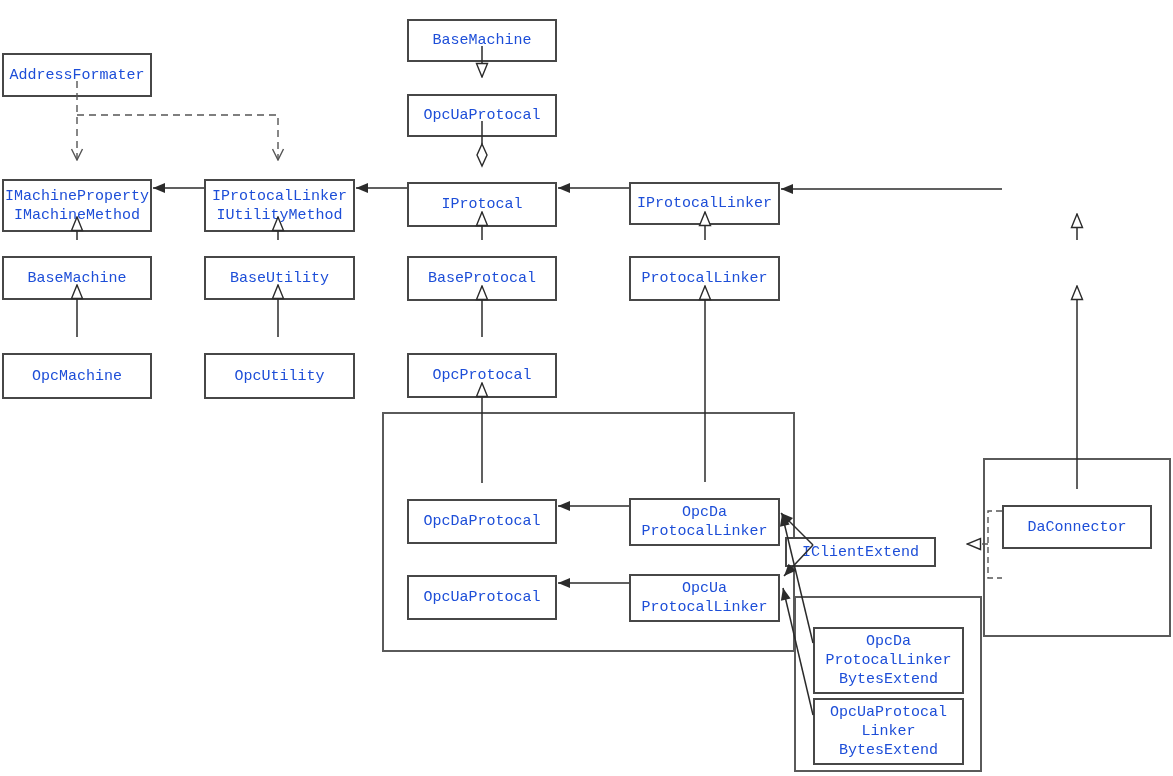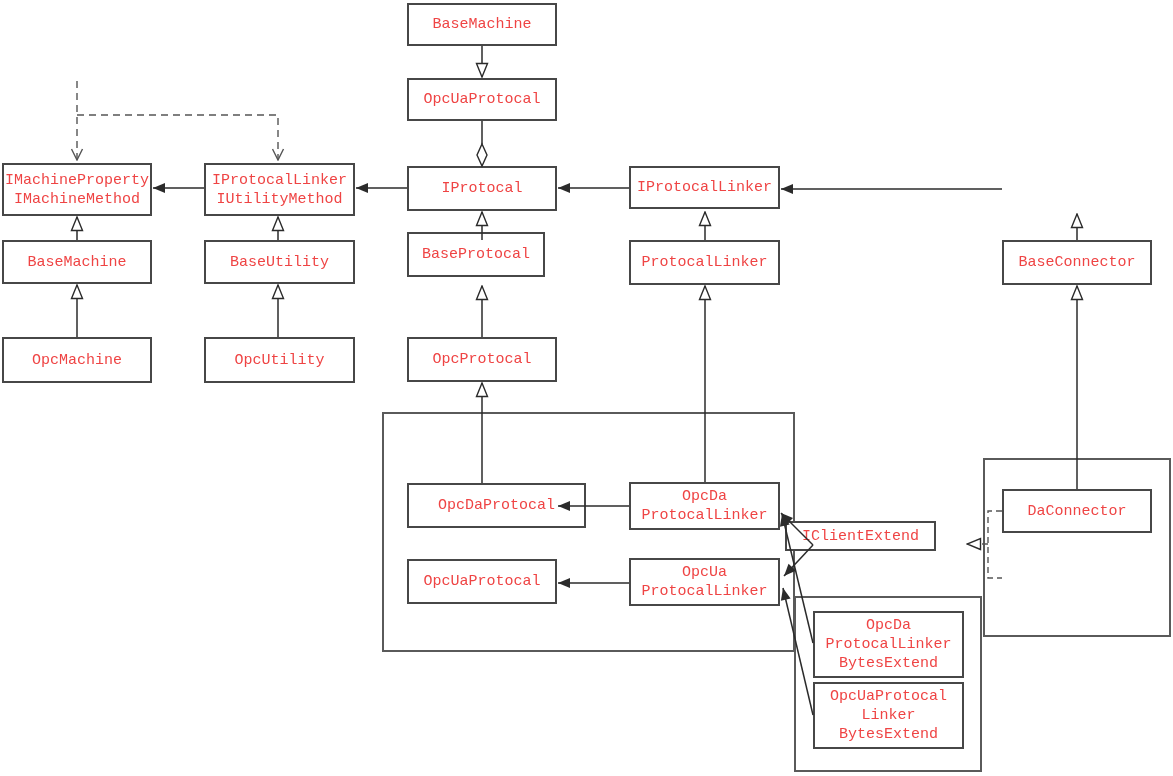--- a/index.html
+++ b/index.html
@@ -1,32 +1,35 @@
 <!DOCTYPE html>
 <html><head>
 <meta charset="utf-8">
 <style>
   html,body{margin:0;padding:0;background:#fff;}
   .canvas{position:relative;width:1173px;height:776px;background:#fff;overflow:hidden;
           font-family:"Liberation Mono","DejaVu Sans Mono",monospace;}
   .group{position:absolute;background:#fff;border:2px solid #5a5a5a;box-sizing:border-box;z-index:1;}
   .cbox{position:absolute;background:#fff;border:2px solid #474747;box-sizing:border-box;z-index:3;
         display:flex;flex-direction:column;align-items:center;justify-content:center;
-        font-size:15px;line-height:19px;color:#ef4444;text-align:center;white-space:nowrap;}
+        font-size:15px;line-height:19px;color:#1d4ed8;text-align:center;white-space:nowrap;margin-top:16px;}
   svg.lines{position:absolute;left:0;top:0;z-index:6;pointer-events:none;}
 </style>
 </head>
 <body>
 
 <div class="canvas">
 
   <div class="group" style="left:382px;top:412px;width:413px;height:240px"></div>
   <div class="group" style="left:983px;top:458px;width:188px;height:179px"></div>
   <div class="group" style="left:794px;top:596px;width:188px;height:176px"></div>
 
+  <div class="cbox" style="left:2px;top:37px;width:150px;height:44px">
+    <span>AddressFormater</span>
+  </div>
   <div class="cbox" style="left:2px;top:163px;width:150px;height:53px">
     <span>IMachineProperty</span>
     <span>IMachineMethod</span>
   </div>
   <div class="cbox" style="left:204px;top:163px;width:151px;height:53px">
     <span>IProtocalLinker</span>
     <span>IUtilityMethod</span>
   </div>
   <div class="cbox" style="left:407px;top:3px;width:150px;height:43px">
     <span>BaseMachine</span>
@@ -39,39 +42,36 @@
   </div>
   <div class="cbox" style="left:629px;top:166px;width:151px;height:43px">
     <span>IProtocalLinker</span>
   </div>
   <div class="cbox" style="left:2px;top:240px;width:150px;height:44px">
     <span>BaseMachine</span>
   </div>
   <div class="cbox" style="left:204px;top:240px;width:151px;height:44px">
     <span>BaseUtility</span>
   </div>
-  <div class="cbox" style="left:407px;top:232px;width:138px;height:45px">
+  <div class="cbox" style="left:407px;top:240px;width:150px;height:45px">
     <span>BaseProtocal</span>
   </div>
   <div class="cbox" style="left:629px;top:240px;width:151px;height:45px">
     <span>ProtocalLinker</span>
-  </div>
-  <div class="cbox" style="left:1002px;top:240px;width:150px;height:45px">
-    <span>BaseConnector</span>
   </div>
   <div class="cbox" style="left:2px;top:337px;width:150px;height:46px">
     <span>OpcMachine</span>
   </div>
   <div class="cbox" style="left:204px;top:337px;width:151px;height:46px">
     <span>OpcUtility</span>
   </div>
   <div class="cbox" style="left:407px;top:337px;width:150px;height:45px">
     <span>OpcProtocal</span>
   </div>
-  <div class="cbox" style="left:407px;top:483px;width:179px;height:45px">
+  <div class="cbox" style="left:407px;top:483px;width:150px;height:45px">
     <span>OpcDaProtocal</span>
   </div>
   <div class="cbox" style="left:629px;top:482px;width:151px;height:48px">
     <span>OpcDa</span>
     <span>ProtocalLinker</span>
   </div>
   <div class="cbox" style="left:407px;top:559px;width:150px;height:45px">
     <span>OpcUaProtocal</span>
   </div>
   <div class="cbox" style="left:629px;top:558px;width:151px;height:48px">

